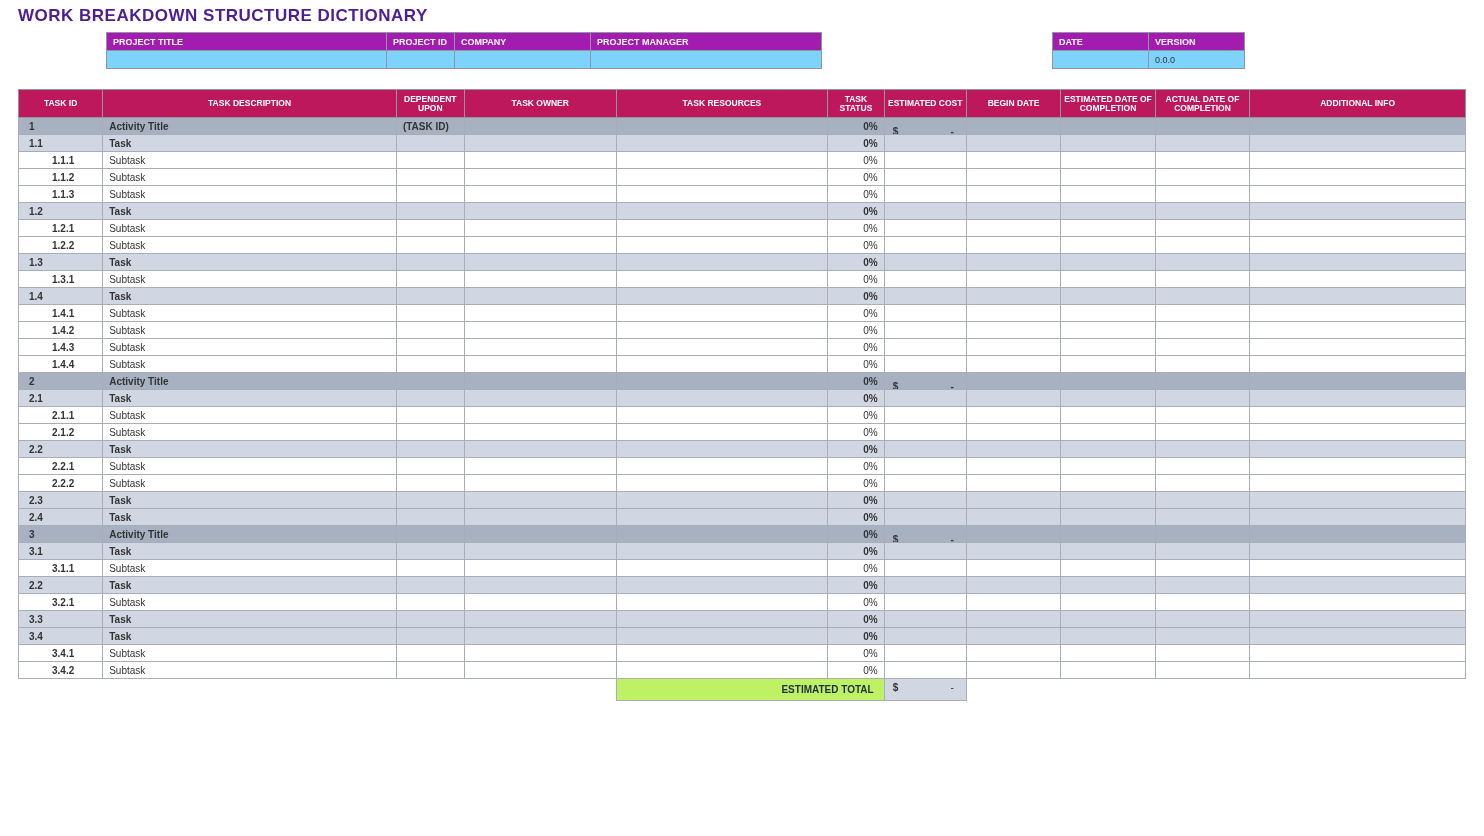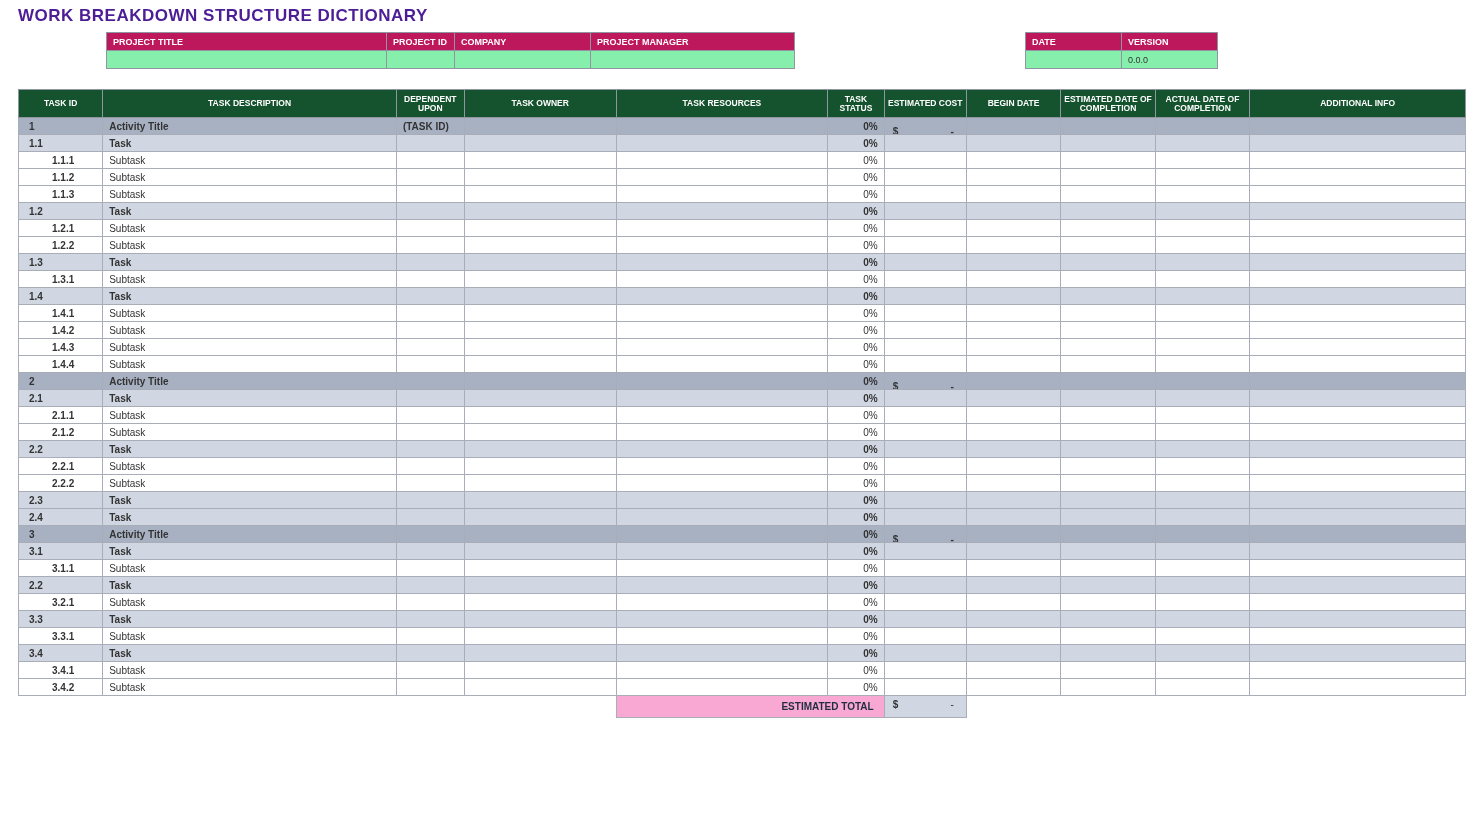--- a/index.html
+++ b/index.html
@@ -28,29 +28,29 @@
   .meta-left, .meta-right { border-collapse: collapse; }
   .meta-left th, .meta-left td,
   .meta-right th, .meta-right td {
     border: 1px solid #8f95a1;
     height: 18px;
     padding: 2px 6px;
     font-size: 9px;
     text-align: left;
   }
   .meta-left th, .meta-right th {
-    background: #be185d;
+    background: #a21caf;
     color: #fff;
     font-weight: 700;
   }
-  .meta-left td, .meta-right td { background: #86efac; }
+  .meta-left td, .meta-right td { background: #7dd3fc; }
   .meta-gap { width: 230px; }
   .wbs { border-collapse: collapse; width: 100%; table-layout: fixed; }
   .wbs th {
-    background: #14532d;
+    background: #be185d;
     color: #fff;
     font-size: 8.5px;
     font-weight: 700;
     text-align: center;
     padding: 4px 2px;
     border: 1px solid #8f95a1;
     line-height: 1.05;
     height: 28px;
   }
   .wbs td {
@@ -80,21 +80,21 @@
   tr .cell-id { font-weight:700; padding-left:10px; }
   tr.lvl-subtask .cell-id { font-weight:700;padding-left:33px; }
 
   td.cell-status { text-align:right; padding-right:6px; }
   td.cell-cost   { position:relative; }
   td.cell-cost .cur  { position:absolute; left:8px; }
   td.cell-cost .dash { position:absolute; right:12px; }
 
   .total-row td { height:22px; }
   .total-label-cell {
-    background:#f9a8d4;
+    background:#bef264;
     color:#1f2d3f;
     font-weight:700;
     text-align:right;
     padding-right:10px !important;
     border:1px solid #8f95a1;
   }
   .total-val-cell {
     background:#d1d7e2;
     border:1px solid #8f95a1;
     position:relative;
@@ -108,21 +108,21 @@
 
 <h1 class="title">WORK BREAKDOWN STRUCTURE DICTIONARY</h1>
 
 <div class="meta-wrap">
   <table class="meta-left">
     <tbody>
         <tr>
       <th style="width:280px">PROJECT TITLE</th>
       <th style="width:68px">PROJECT ID</th>
       <th style="width:136px">COMPANY</th>
-      <th style="width:204px">PROJECT MANAGER</th>
+      <th style="width:231px">PROJECT MANAGER</th>
     </tr>
     <tr>
       <td></td>
       <td></td>
       <td></td>
       <td></td>
     </tr>
   </tbody>
     </table>
   <div class="meta-gap"></div>
@@ -562,33 +562,20 @@
         <td></td>
         <td></td>
         <td></td>
         <td class="cell-status">0%</td>
         <td class="cell-cost"></td>
         <td></td>
         <td></td>
         <td></td>
         <td></td>
       </tr>
-      <tr class="lvl-subtask">
-        <td class="cell-id">3.3.1</td>
-        <td>Subtask</td>
-        <td></td>
-        <td></td>
-        <td></td>
-        <td class="cell-status">0%</td>
-        <td class="cell-cost"></td>
-        <td></td>
-        <td></td>
-        <td></td>
-        <td></td>
-      </tr>
       <tr class="lvl-task">
         <td class="cell-id">3.4</td>
         <td>Task</td>
         <td></td>
         <td></td>
         <td></td>
         <td class="cell-status">0%</td>
         <td class="cell-cost"></td>
         <td></td>
         <td></td>

